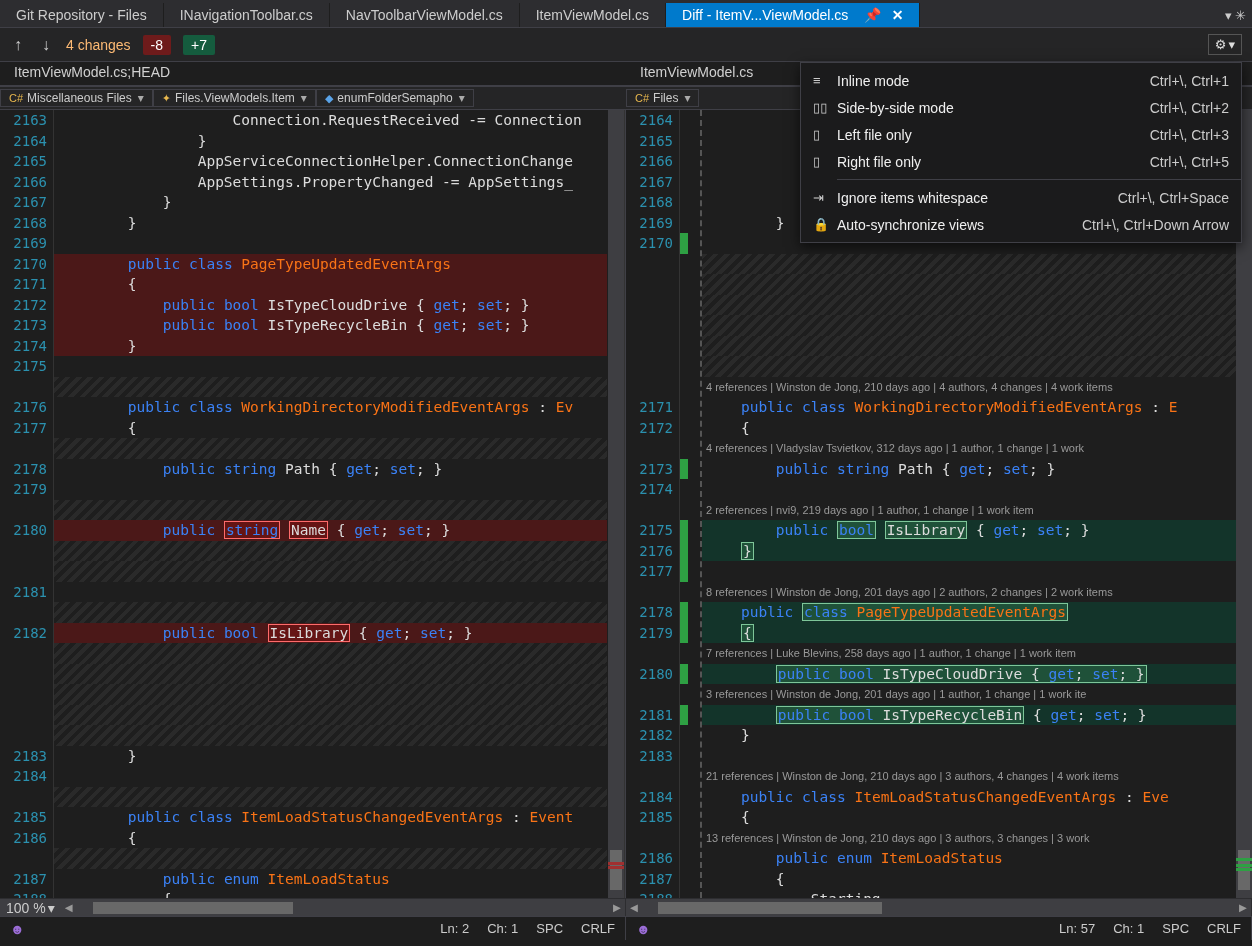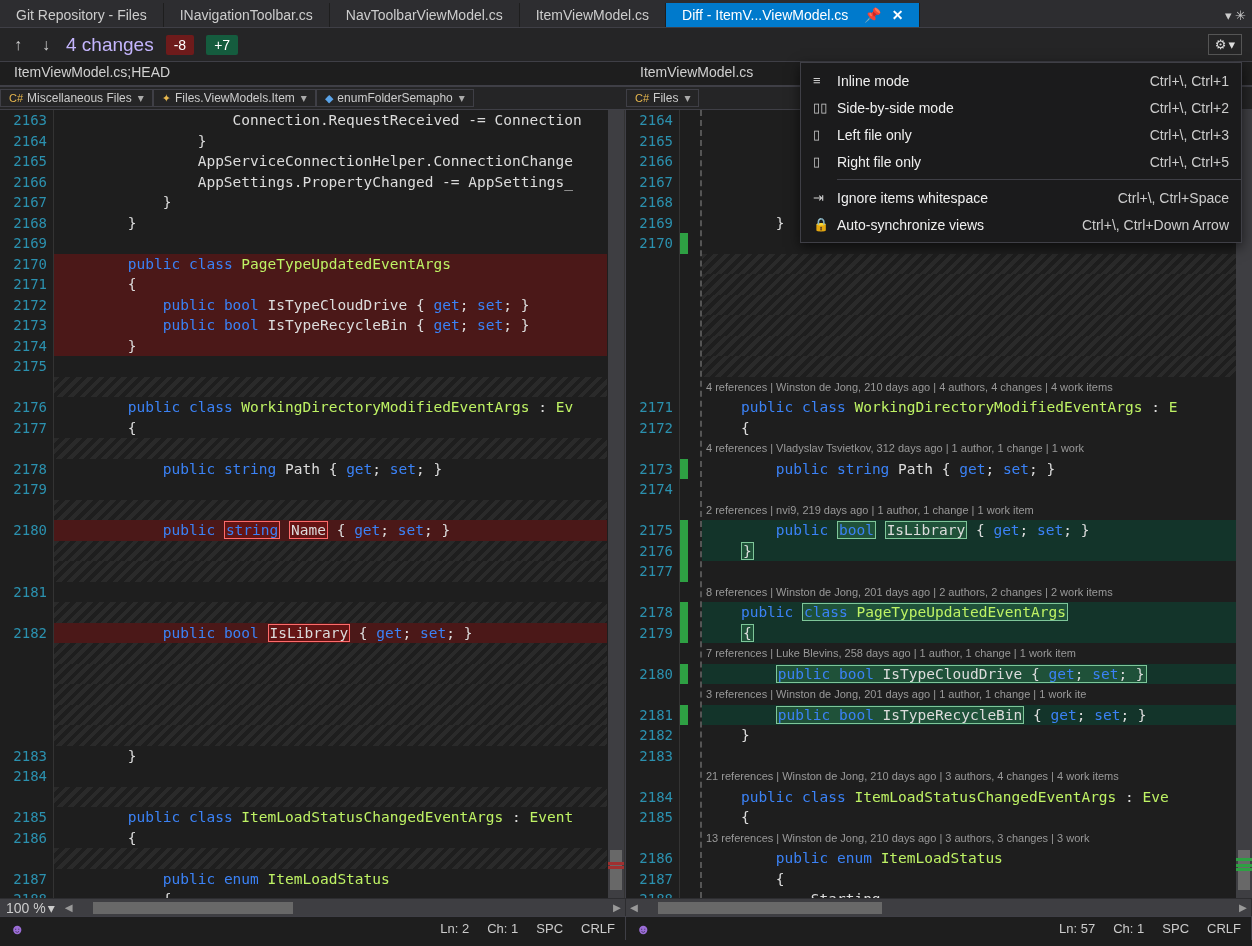--- a/index.html
+++ b/index.html
@@ -38,21 +38,21 @@
   .toolbar {
     display: flex;
     align-items: center;
     height: 34px;
     background: #252526;
     padding: 0 10px;
     gap: 12px;
     border-bottom: 1px solid #3f3f46;
   }
   .arrow { color: #ccc; font-size: 16px; padding: 2px 4px; }
-  .changes { color: #c4b5fd; font-size: 19px; }
+  .changes { color: #fdba74; font-size: 14px; }
   .badge { padding: 2px 8px; border-radius: 2px; font-size: 14px; }
   .badge.red { background: #6e1b1b; color: #fff; }
   .badge.green { background: #155c3e; color: #fff; }
   .gear-box {
     margin-left: auto;
     border: 1px solid #555;
     padding: 2px 6px;
     display: flex;
     align-items: center;
     gap: 2px;
@@ -134,21 +134,21 @@
   .coderow.added { background: #13342a; }
   .coderow.stripes {
     background: repeating-linear-gradient(135deg, #2a2a2a 0, #2a2a2a 4px, #1e1e1e 4px, #1e1e1e 8px);
   }
   .glyph-col { width: 18px; flex-shrink:0; background:#1e1e1e; border-right:1px solid #333;}
   .glyph-col .grow { height:20.5px; line-height:20.5px; text-align:center; font-size:12px; color:#8a8a8a;}
   .marker-col { width: 8px; flex-shrink:0; }
   .marker-col .mrow { height:20.5px;}
   .marker-col .mrow.green { background:#2ea043;}
   .kw { color: #3b82f6; }
-  .type { color: #bef264; }
+  .type { color: #f97316; }
   .box-red { border: 1px solid #ff6b6b; padding: 0 1px; background: rgba(255,0,0,0.15);}
   .box-grn { border: 1px solid #7ec699; padding: 0 1px; background: rgba(80,200,120,0.2);}
   .codelens {
     font-size: 11px;
     color: #999;
     height: 20.5px;
     line-height: 20.5px;
     padding-left: 4px;
     font-family: "Segoe UI", sans-serif;
     white-space: nowrap;

